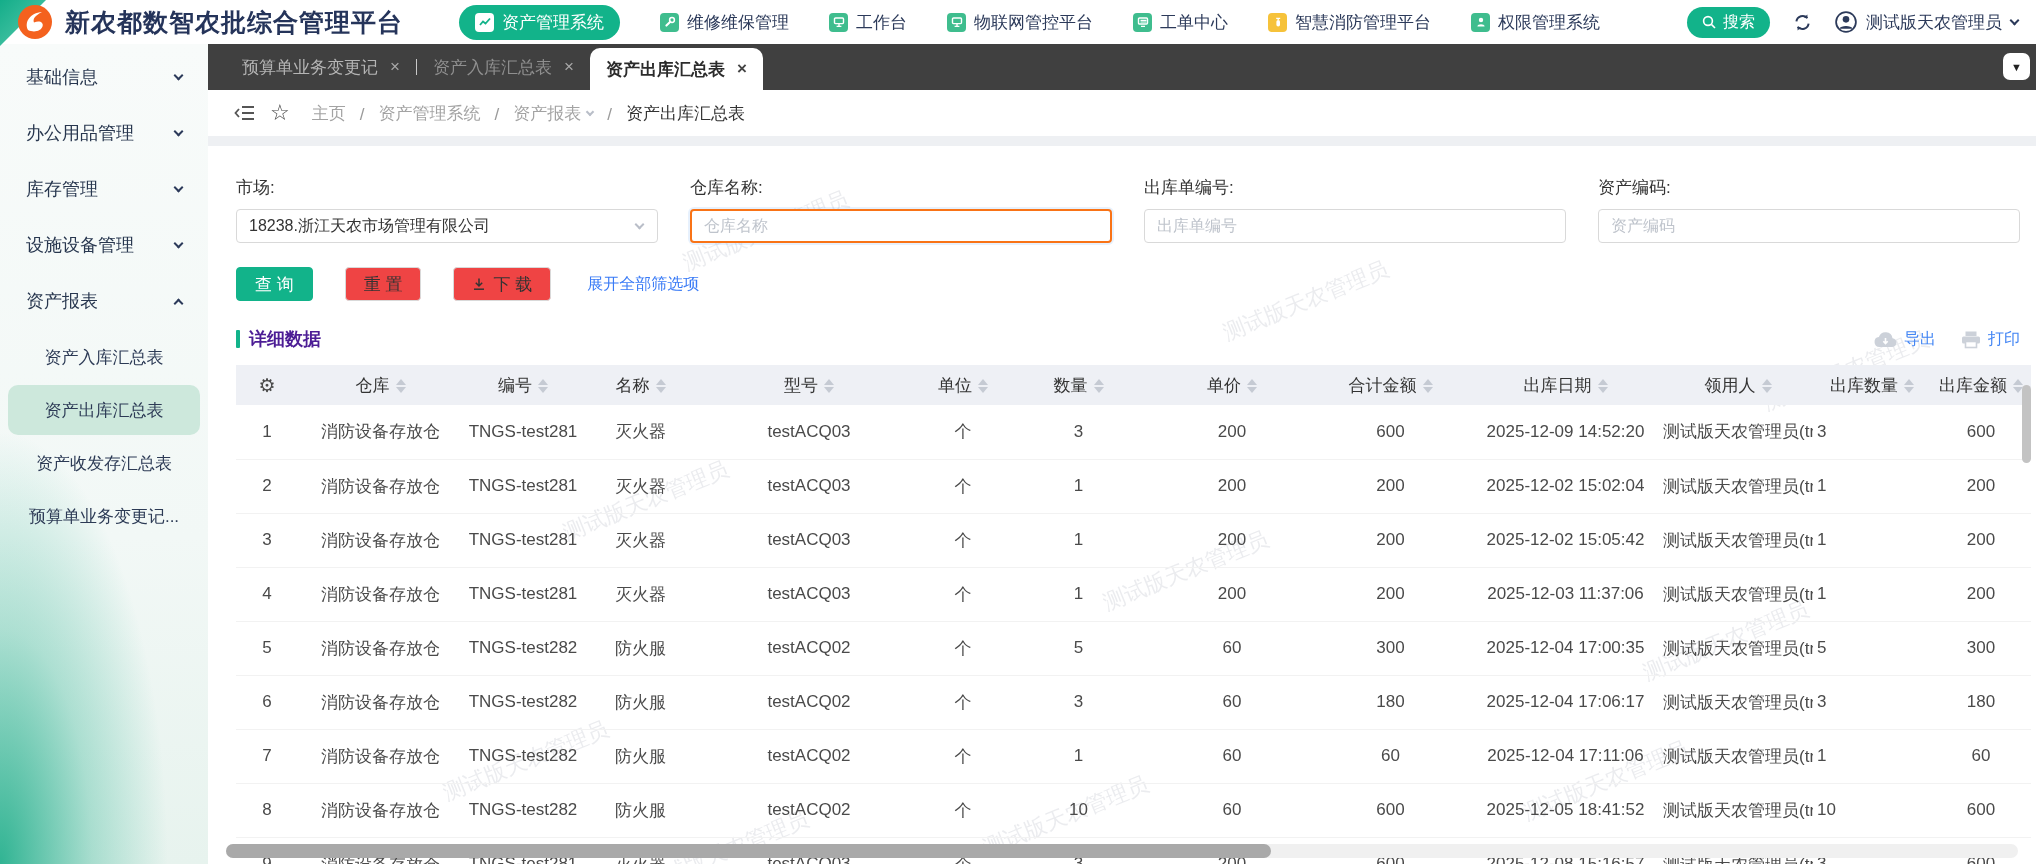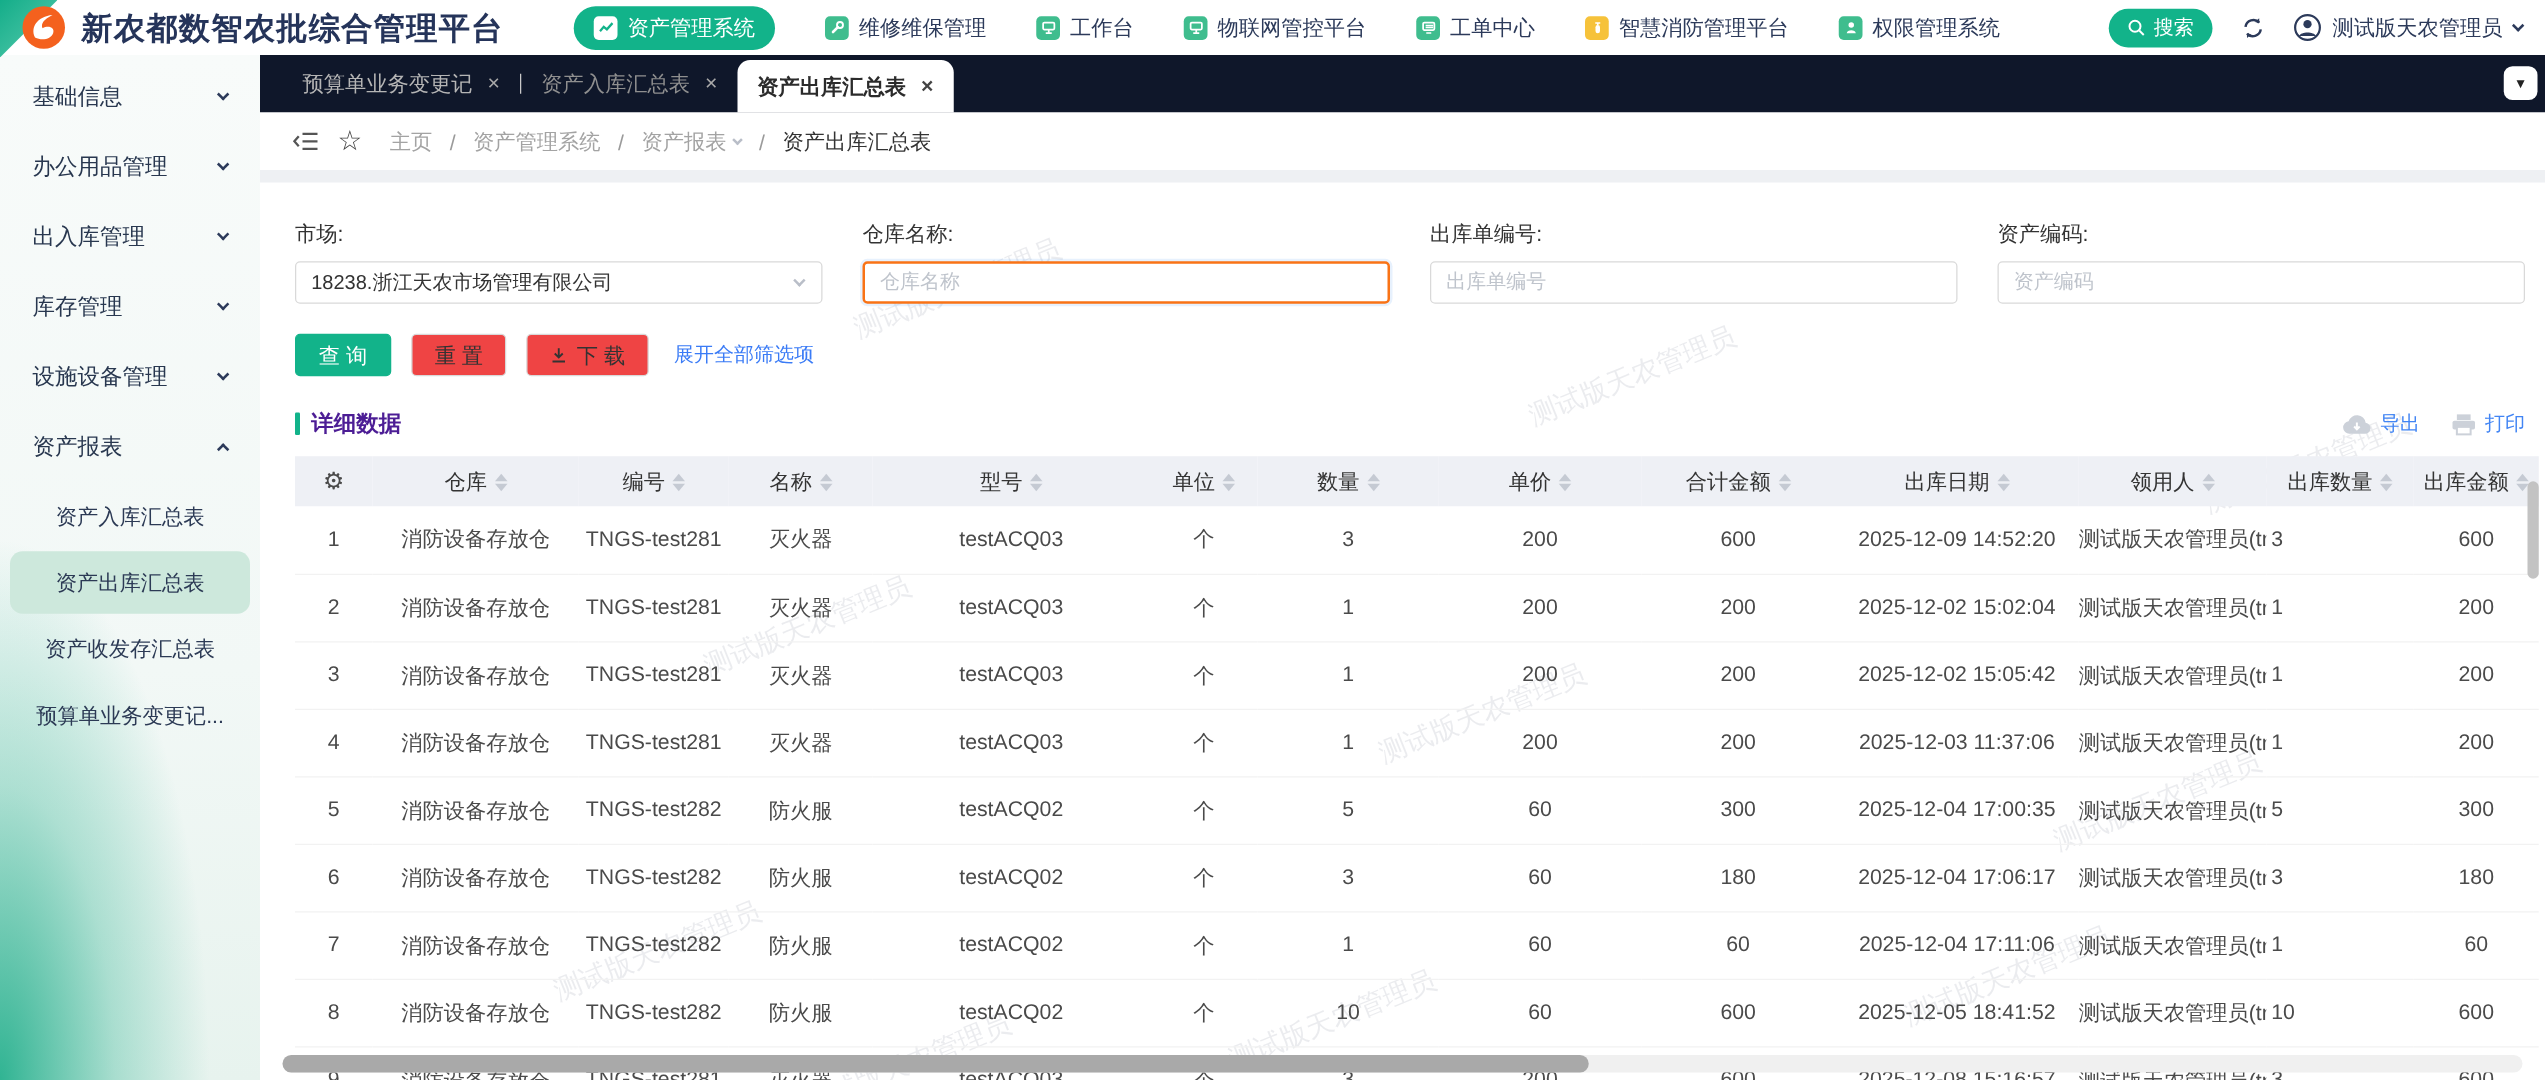--- a/index.html
+++ b/index.html
@@ -38,21 +38,21 @@
       radial-gradient(130% 85% at 0% 100%, rgba(23,171,134,0.88) 0%, rgba(23,171,134,0.30) 34%, rgba(23,171,134,0) 62%),
       linear-gradient(180deg,#f8fbfa 0%,#f2f8f6 60%,#e7f3ee 100%);
     padding-top:5px; z-index:5; }
   .menu-item { height:56px; display:flex; align-items:center; justify-content:space-between;
     padding:0 26px; font-size:18px; color:#28374f; cursor:pointer; }
   .submenu-item { height:50px; margin:3px 8px; display:flex; align-items:center; justify-content:center;
     font-size:17px; color:#2c3a55; cursor:pointer; border-radius:10px; }
   .submenu-item.active { background:#cde8dc; }
 
   
-  .tabbar { position:absolute; top:44px; left:208px; right:0; height:46px; background:#0f172a;
+  .tabbar { position:absolute; top:44px; left:208px; right:0; height:46px; background:#404040;
     display:flex; align-items:center; padding-left:18px; z-index:4; }
   .tab { display:flex; align-items:center; gap:12px; padding:0 16px; height:46px;
     font-size:17px; color:#b5b5b5; cursor:pointer; white-space:nowrap; }
   .tab .close { font-size:17px; color:#a8a8a8; }
   .tab.dim2 { color:#8f8f8f; }
   .tab.active { background:#fff; border-radius:10px 10px 0 0; color:#2b2b2b; font-weight:700;
     height:42px; margin-top:4px; }
   .tab.active .close { color:#444; }
   .tab-sep { width:1px; height:16px; background:#c9c9c9; }
   .tab-dd { position:absolute; right:6px; top:9px; width:27px; height:27px; background:#fff;
@@ -82,21 +82,21 @@
   .f-input { height:34px; width:100%; border:1px solid #d9d9d9; border-radius:4px;
     padding:0 12px; font-size:16px; color:#333; background:#fff; outline:none;
     font-family:inherit; }
   .f-input::placeholder { color:#bfc4cc; }
   .f-input.focused { border:2px solid #f97316; box-shadow:0 0 0 2px rgba(61,138,240,0.12); }
   .f-select { position:relative; display:flex; align-items:center; height:34px; border:1px solid #d9d9d9;
     border-radius:4px; padding:0 30px 0 12px; font-size:16px; color:#333; cursor:pointer; background:#fff;
     white-space:nowrap; overflow:hidden; }
   .f-select .caret { position:absolute; right:14px; border-color:#b9bec8; }
 
-  .btnrow { position:relative; z-index:3; display:flex; align-items:center; gap:16px; margin-top:24px; }
+  .btnrow { position:relative; z-index:3; display:flex; align-items:center; gap:32px; margin-top:24px; }
   .btn { height:34px; border-radius:4px; font-size:17px; display:flex; align-items:center;
     gap:7px; padding:0 18px; cursor:pointer; border:1px solid #d9d9d9; background:#ef4444; color:#333;
     font-family:inherit; }
   .btn.primary { background:#12b38a; border-color:#12b38a; color:#fff; }
   .link-blue { color:#3a7bf6; font-size:16px; cursor:pointer; margin-left:4px; }
 
   .secrow { position:relative; z-index:3; display:flex; align-items:center; margin-top:26px; }
   .greenbar { width:4px; height:18px; background:#12b38a; margin-right:9px; border-radius:1px; }
   .sec-title { font-size:18px; font-weight:700; color:#4c1d95; }
   .sec-actions { margin-left:auto; display:flex; align-items:center; gap:24px; }
@@ -232,24 +232,20 @@
   <div class="sidebar">
     <div class="menu-item">
       <span>基础信息</span>
       <span class="caret"></span>
     </div>
     <div class="menu-item">
       <span>办公用品管理</span>
       <span class="caret"></span>
     </div>
     <div class="menu-item">
-      <span>出入库管理</span>
-      <span class="caret"></span>
-    </div>
-    <div class="menu-item">
       <span>库存管理</span>
       <span class="caret"></span>
     </div>
     <div class="menu-item">
       <span>设施设备管理</span>
       <span class="caret"></span>
     </div>
     <div class="menu-item">
       <span>资产报表</span>
       <span class="caret up"></span>

